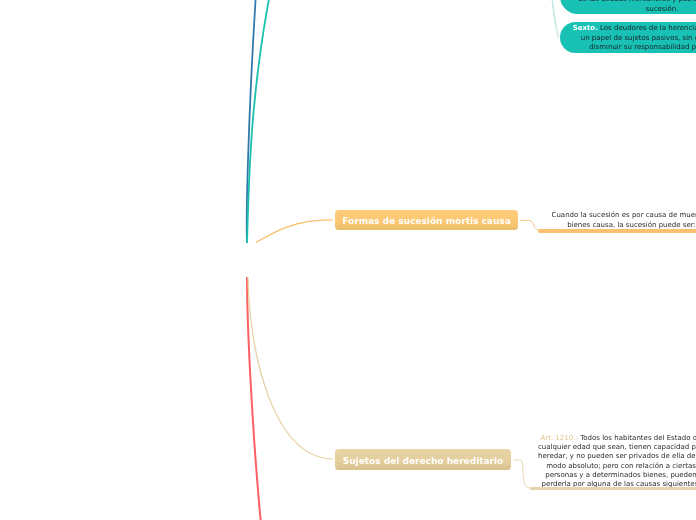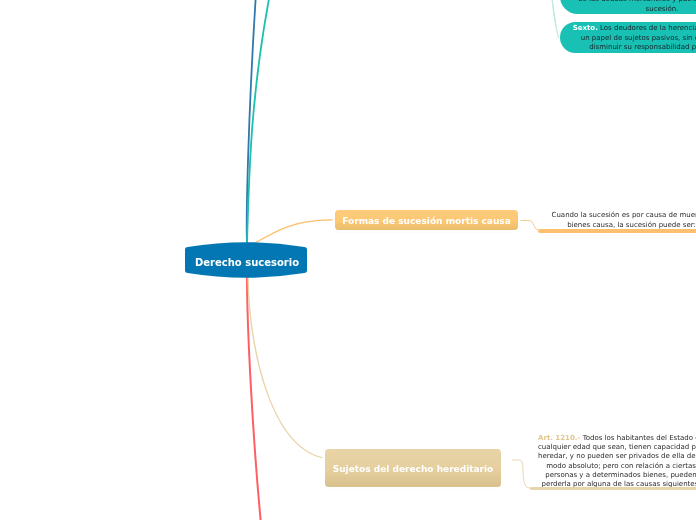--- a/index.html
+++ b/index.html
@@ -18,21 +18,21 @@
     display:flex;align-items:center;justify-content:center;
     color:#ffffff;font-weight:bold;font-size:10px;white-space:nowrap;
   }
 
   
   .rr{border-radius:4px;display:flex;align-items:center;justify-content:center;
       box-shadow:0 0 0 2.5px #ffffff, 0 1px 2px rgba(0,0,0,.45);}
   .rr .label{color:#fff;font-weight:bold;font-size:9px;white-space:nowrap;position:relative;top:1px;}
   #node-formas{left:335px;top:210px;width:183px;height:20px;
      background:linear-gradient(180deg,#fdcb7b 0%,#fcc873 55%,#e9bd6b 100%);justify-content:center;}
-  #node-sujetos{left:325px;top:449px;width:176px;height:38px;
+  #node-sujetos{left:335px;top:449px;width:176px;height:21px;
      background:linear-gradient(180deg,#e9d4a7 0%,#e5cf9e 55%,#d8c18d 100%);}
 
   
   .pill{position:absolute;border-radius:999px;background:#19c1b4;
         box-sizing:border-box;display:flex;align-items:center;justify-content:center;}
   .pill .ptxt{font-size:7px;color:#17242a;text-align:center;line-height:9.5px;
               white-space:nowrap;}
   .pill .ptxt b{color:#ffffff;font-weight:bold;}
   .ln{display:block;white-space:nowrap;}
   #pill-1{left:560px;top:-21px;width:200px;height:35px;padding:0 12px 0 16px;align-items:flex-end;}
@@ -40,21 +40,21 @@
 
   
   .tnode{position:absolute;}
   .tnode .txt{font-size:7px;color:#2b2b2b;text-align:center;line-height:9.5px;}
   #note-art .txt{line-height:9.2px;}
   .tnode .rule{position:absolute;height:4px;border-radius:2px;}
   #note-formas{left:551px;top:211px;width:161px;}
   #note-formas .rule{left:-13px;top:18px;width:187px;background:#fcc070;}
   #note-art{left:538px;top:434px;width:166px;}
   #note-art .rule{left:-8px;top:52.5px;width:185px;height:3.5px;background:#e6d4ac;}
-  #note-art .art{color:#e3c68d;font-weight:bold;}
+  #note-art .art{color:#e3c68d;font-weight:normal;}
 </style>
 </head>
 <body>
 
 <div id="canvas">
 
   <svg id="edges" width="696" height="520">
 
     <path d="M247,243 C246,220 248,120 255.8,-4" stroke="#3178ab" stroke-width="1.8" fill="none"></path>
 
@@ -67,26 +67,20 @@
     <path d="M248,277 C249,350 272,459 334,459" stroke="#e8d3a5" stroke-width="1.3" fill="none"></path>
 
     <path d="M519,220.5 L529,220.5 C534.5,220.5 533,230 539,230" stroke="#fac888" stroke-width="1" fill="none"></path>
 
     <path d="M512,460 L520,460 C523.8,460 522.4,472 523.6,479 C524.8,486 526,488 531,488" stroke="#e9d9b8" stroke-width="1" fill="none"></path>
 
     <path d="M551.5,-8 C552.6,6 554.4,18 556,26" stroke="#bfe9e4" stroke-width="1.2" fill="none"></path>
     <path d="M551.5,-8 C553,8 555.5,26 558.5,38" stroke="#bfe9e4" stroke-width="1.2" fill="none"></path>
   </svg>
 
-  <div class="node" id="root-node">
-    <svg class="rootshape" width="128" height="44" viewBox="0 0 128 44">
-      <path d="M2,11 A3,3 0 0,1 4.6,8.9 A368,368 0 0,1 121.4,8.9 A3,3 0 0,1 124,11 L124,33 A3,3 0 0,1 121.4,35.1 A368,368 0 0,1 4.6,35.1 A3,3 0 0,1 2,33 Z" fill="#0377b4"></path>
-    </svg>
-    <span class="rootlabel">Derecho sucesorio</span>
-  </div>
 
   <div class="node rr" id="node-formas">
     <span class="label">Formas de sucesión mortis causa</span>
   </div>
 
   <div class="node rr" id="node-sujetos">
     <span class="label">Sujetos del derecho hereditario</span>
   </div>
 
   <div class="tnode" id="note-formas">

